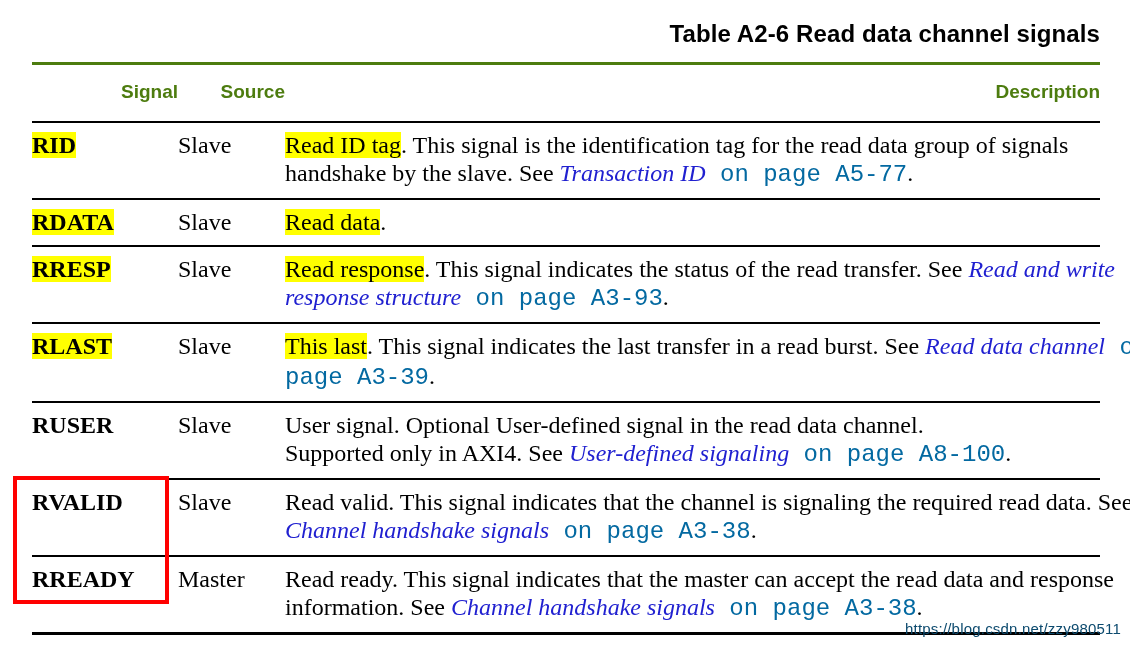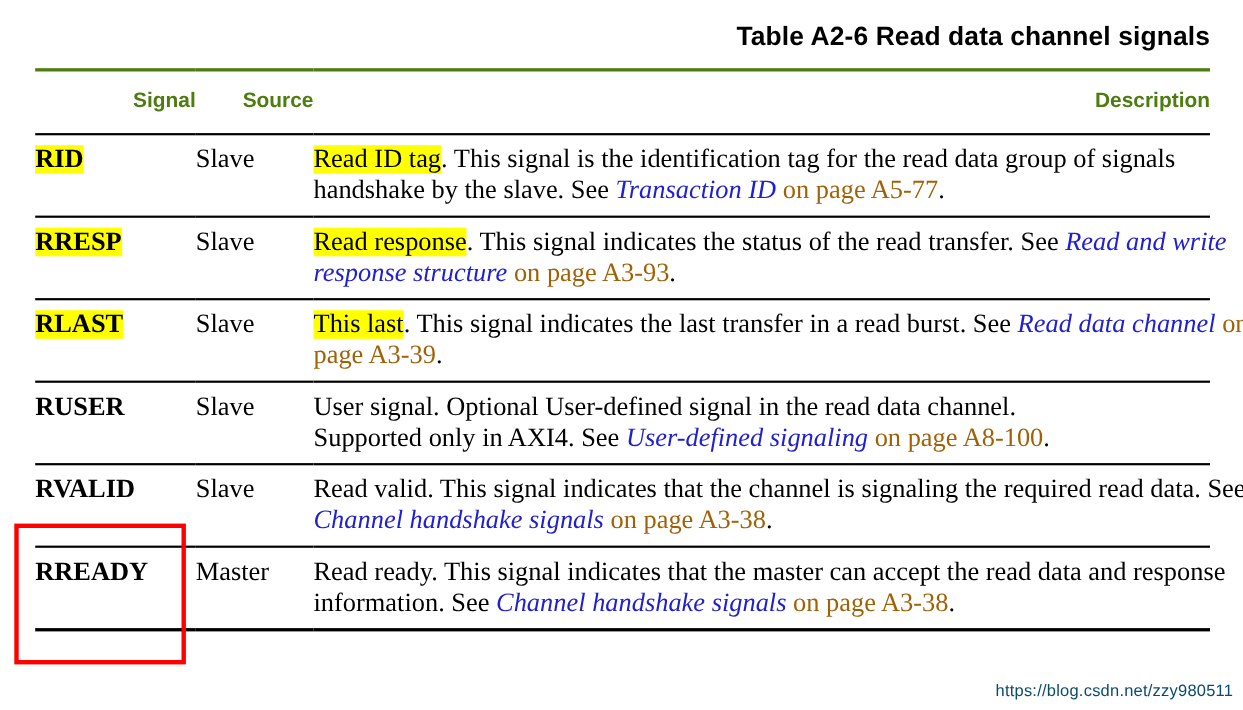--- a/index.html
+++ b/index.html
@@ -87,22 +87,23 @@
 
   
   .hl {
     background-color: #ffff00;
   }
   .lnk {
     color: #2020d0;
     font-style: italic;
   }
   .lnk-plain {
-    color: #a16207;
+    color: #0369a1;
     font-style: normal;
+    font-family: Liberation Mono, monospace;
   }
   .desc-line {
     display: block;
     white-space: nowrap;
   }
 
   
   #red-highlight-box {
     position: absolute;
     left: 13px;
@@ -152,20 +153,29 @@
       <td class="cell-signal">
         <span class="hl">RID</span>
       </td>
       <td class="cell-source">Slave</td>
       <td class="cell-description">
         <span class="desc-line"><span class="hl">Read ID tag</span><span>. This signal is the identification tag for the read data group of signals</span></span>
         <span class="desc-line"><span>handshake by the slave. See </span><span class="lnk">Transaction ID</span><span class="lnk-plain"> on page A5-77</span><span>.</span></span>
       </td>
     </tr>
 
+    <tr>
+      <td class="cell-signal">
+        <span class="hl">RDATA</span>
+      </td>
+      <td class="cell-source">Slave</td>
+      <td class="cell-description">
+        <span class="desc-line"><span class="hl">Read data</span><span>.</span></span>
+      </td>
+    </tr>
 
     <tr>
       <td class="cell-signal">
         <span class="hl">RRESP</span>
       </td>
       <td class="cell-source">Slave</td>
       <td class="cell-description">
         <span class="desc-line"><span class="hl">Read response</span><span>. This signal indicates the status of the read transfer. See </span><span class="lnk">Read and write</span></span>
         <span class="desc-line"><span class="lnk">response structure</span><span class="lnk-plain"> on page A3-93</span><span>.</span></span>
       </td>

